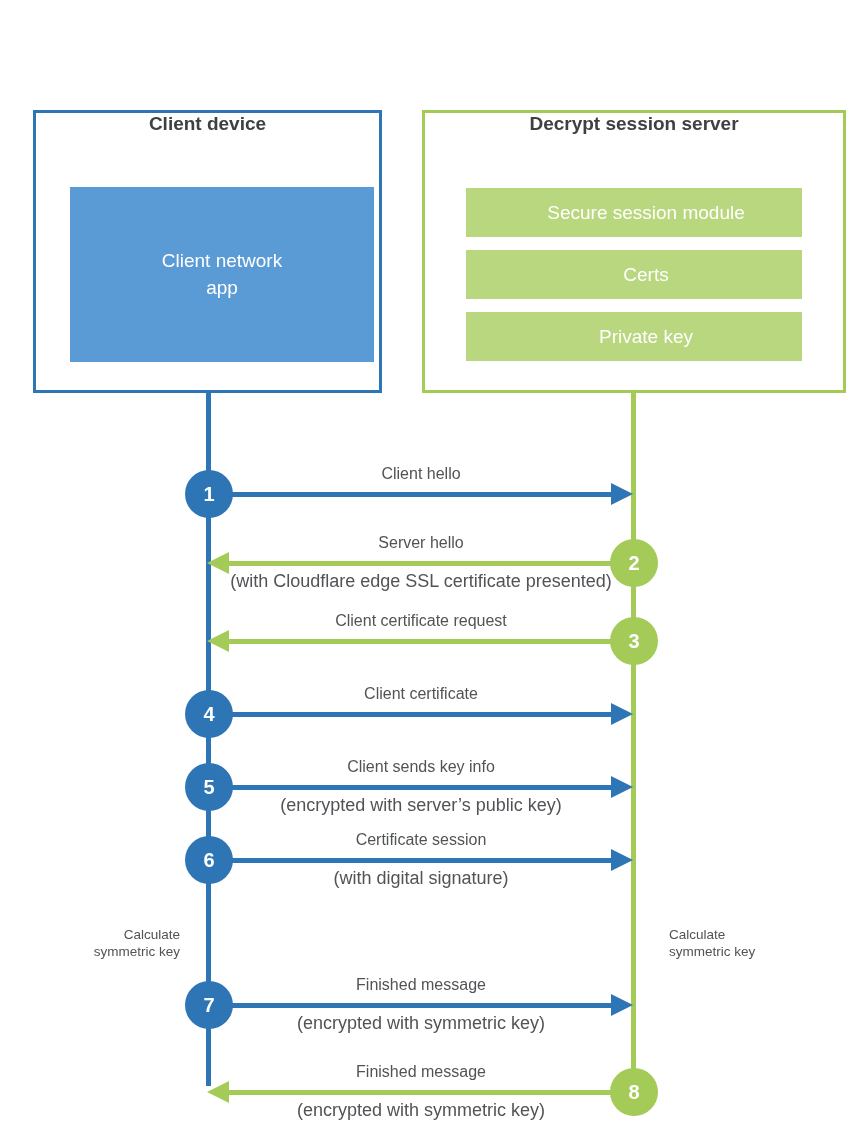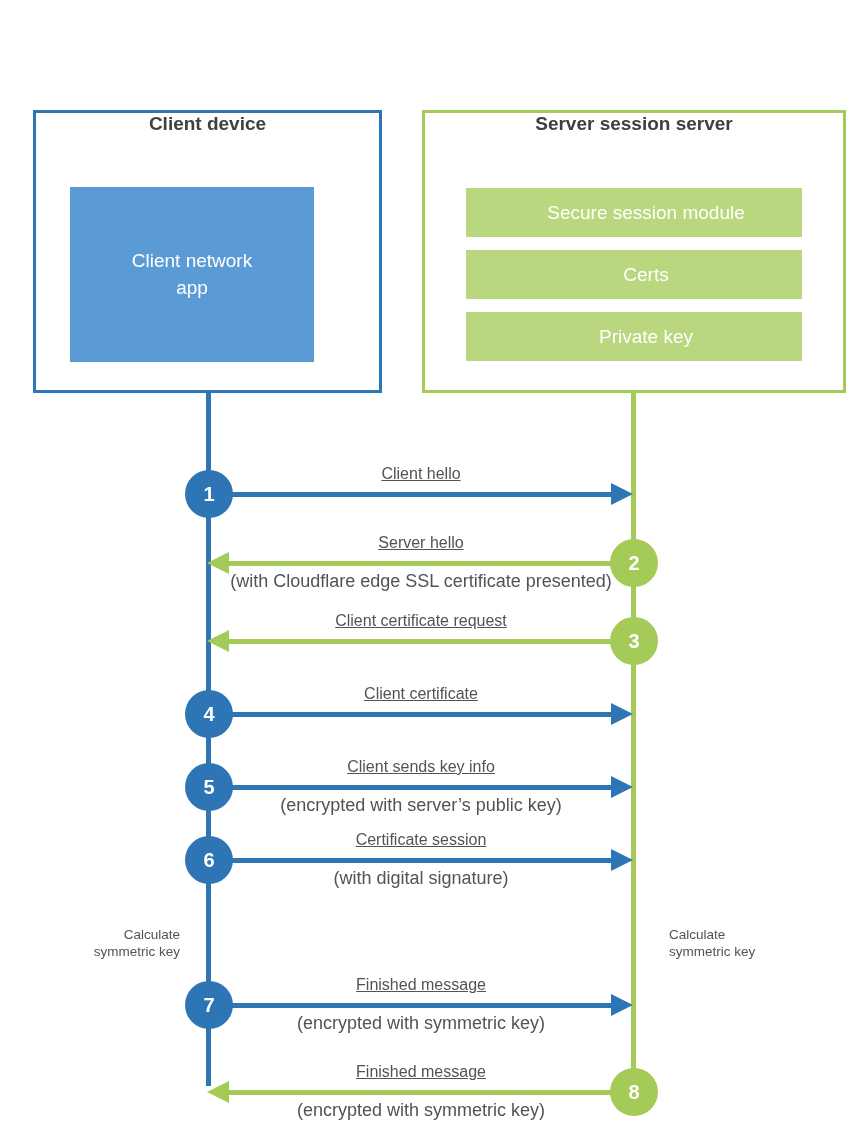--- a/index.html
+++ b/index.html
@@ -12,21 +12,21 @@
   .canvas{position:relative;width:865px;height:1146px;background:#ffffff;overflow:hidden;}
 
   .page-title{position:absolute;left:30px;top:16px;font-size:28px;font-weight:300;color:var(--c-title);}
 
   
   .actor-box{position:absolute;top:110px;height:283px;background:#fff;}
   .client-box{left:33px;width:349px;border:3px solid var(--c-blue);}
   .server-box{left:422px;width:424px;border:3px solid var(--c-green);}
   .actor-title{display:block;text-align:center;font-size:19px;font-weight:700;color:var(--c-heading);}
 
-  .app-box{position:absolute;left:70px;top:187px;width:244px;height:175px;background:var(--c-blue-fill);
+  .app-box{position:absolute;left:70px;top:187px;width:304px;height:175px;background:var(--c-blue-fill);
            display:flex;align-items:center;justify-content:center;}
   .app-box .inner{width:150px;text-align:center;color:var(--c-white);font-size:19px;line-height:1.4;}
 
   .module-bar{position:absolute;left:466px;width:336px;height:49px;background:var(--c-green-fill);
               display:flex;align-items:center;justify-content:center;color:var(--c-white);font-size:19px;padding-left:24px;}
   .bar-1{top:188px;} .bar-2{top:250px;} .bar-3{top:312px;}
 
   
   .vline{position:absolute;width:5px;top:393px;}
   .vline-client{left:206px;height:693px;background:var(--c-blue);}
@@ -34,21 +34,21 @@
 
   
   .step .line{position:absolute;height:5px;top:calc(var(--y) - 2px);}
   .step.right .line{left:209px;width:404px;background:var(--c-blue);}
   .step.left  .line{left:227px;width:406px;background:var(--c-green);}
   .step .head{position:absolute;width:0;height:0;top:calc(var(--y) - 11px);
               border-top:11px solid transparent;border-bottom:11px solid transparent;}
   .step.right .head{left:611px;border-left:22px solid var(--c-blue);}
   .step.left  .head{left:207px;border-right:22px solid var(--c-green);}
   .step .label{position:absolute;left:201px;width:440px;top:calc(var(--y) - 29px);
-               text-align:center;font-size:16px;color:var(--c-label);text-decoration:underline;}
+               text-align:center;font-size:16px;color:var(--c-label);}
   .step .sub{position:absolute;left:201px;width:440px;top:calc(var(--y) + 8px);
              text-align:center;font-size:18px;color:var(--c-label);}
   .step .circle{position:absolute;width:48px;height:48px;border-radius:50%;top:calc(var(--y) - 24px);
                 color:var(--c-white);font-size:20px;font-weight:700;line-height:48px;text-align:center;}
   .step.right .circle{left:185px;background:var(--c-blue);}
   .step.left  .circle{left:610px;background:var(--c-green);}
 
   .s1{--y:494px;} .s2{--y:563px;} .s3{--y:641px;} .s4{--y:714px;}
   .s5{--y:787px;} .s6{--y:860px;} .s7{--y:1005px;} .s8{--y:1092px;}
 
@@ -65,21 +65,21 @@
 
 
   <div class="actor-box client-box">
     <span class="actor-title">Client device</span>
   </div>
   <div class="app-box">
     <div class="inner">Client network app</div>
   </div>
 
   <div class="actor-box server-box">
-    <span class="actor-title">Server session server</span>
+    <span class="actor-title">Decrypt session server</span>
   </div>
   <div class="module-bar bar-1">
     <span>Secure session module</span>
   </div>
   <div class="module-bar bar-2">
     <span>Certs</span>
   </div>
   <div class="module-bar bar-3">
     <span>Private key</span>
   </div>

